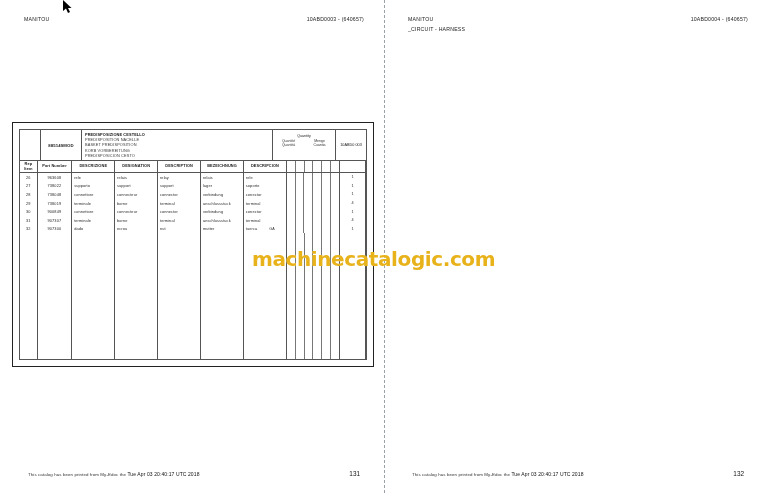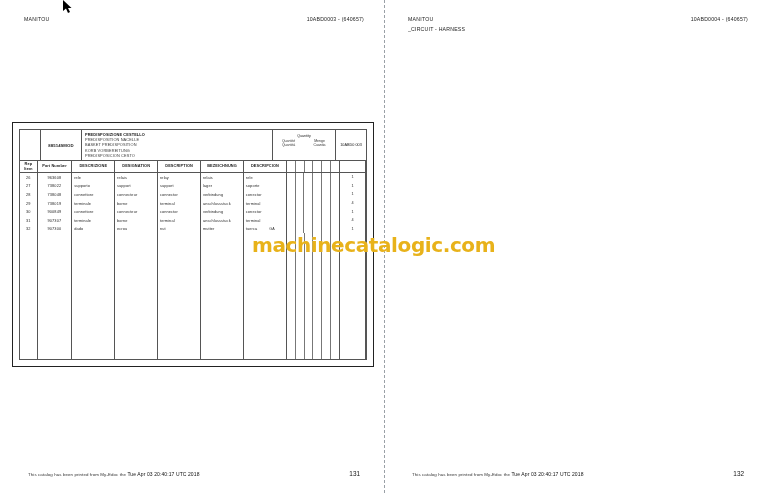--- a/index.html
+++ b/index.html
@@ -72,21 +72,21 @@
   .fill .c-qsm .qs{flex:1;border-right:0.5px solid #777;}
   .fill .c-qsm .qs:last-child{border-right:none;}
 
   
   .pg-foot{position:absolute;left:28px;right:24px;bottom:16px;
       display:flex;justify-content:space-between;align-items:baseline;}
   .foot-note{font-size:4.4px;color:#333;letter-spacing:.1px;}
   .foot-note b{font-weight:normal;color:#111;font-size:5px;}
   .foot-pg{font-size:6.4px;color:#111;}
 
-  .watermark{position:absolute;left:252px;top:233px;font-size:20px;
+  .watermark{position:absolute;left:252px;top:247px;font-size:20px;
       font-weight:bold;color:#E8B21A;letter-spacing:-0.4px;
       font-family:"DejaVu Sans", sans-serif;pointer-events:none;
       text-shadow:0 0 1px rgba(255,255,255,.5);}
 
   .cursor{position:absolute;left:62px;top:0px;width:12px;height:14px;}
 </style>
 </head>
 <body>
 
 <div class="viewer">

